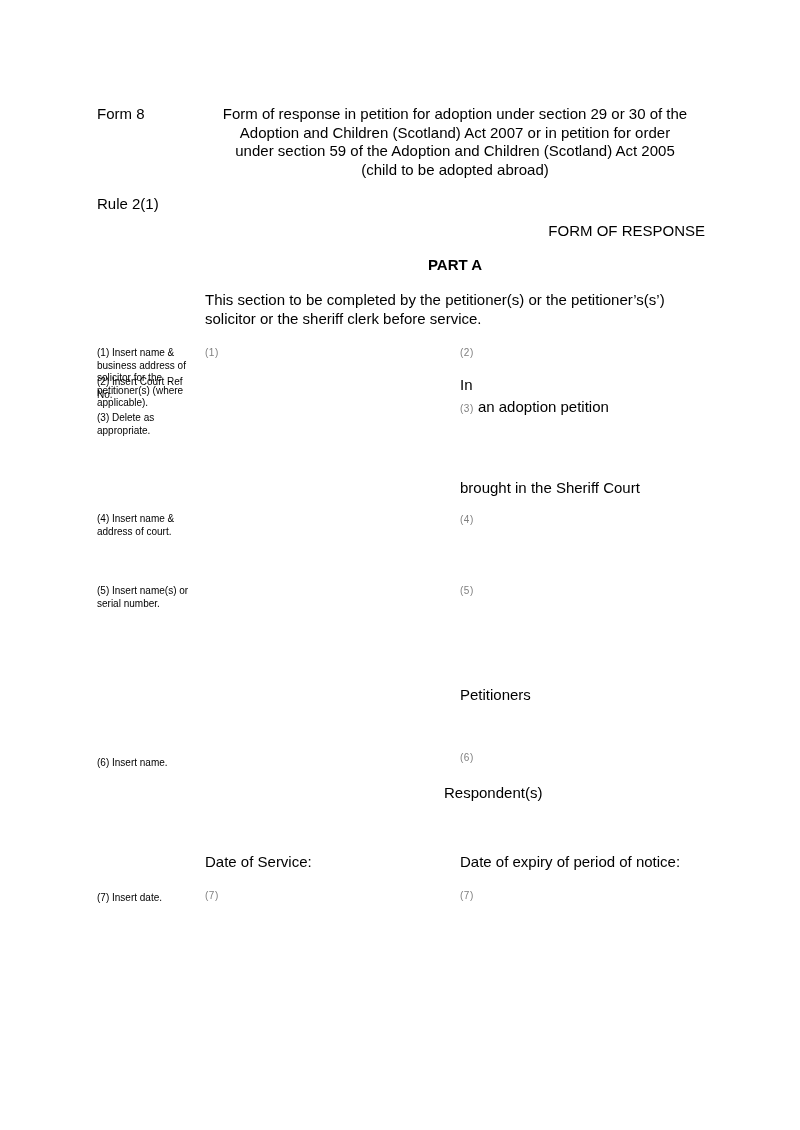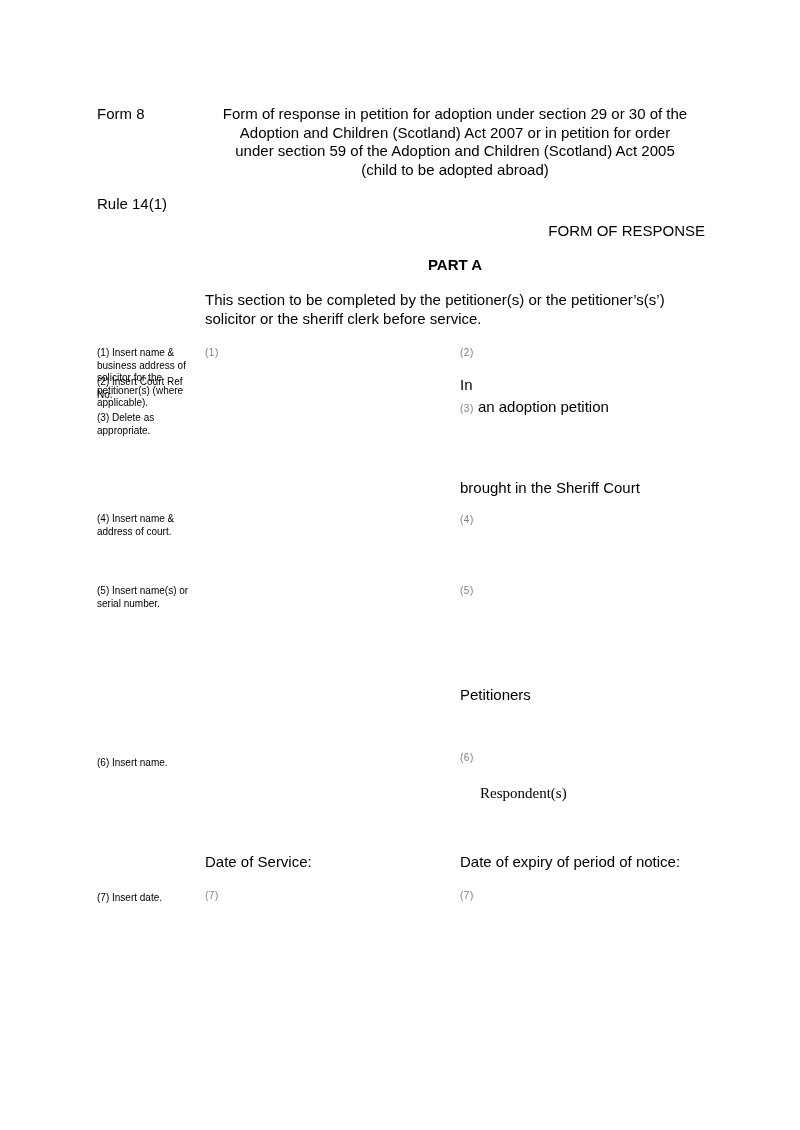--- a/index.html
+++ b/index.html
@@ -45,21 +45,21 @@
 
   <div class="abs body-text" style="left:97px; top:105px;">Form 8</div>
 
   <div class="abs body-text center" style="left:205px; top:105px; width:500px;">
     <div>Form of response in petition for adoption under section 29 or 30 of the</div>
     <div>Adoption and Children (Scotland) Act 2007 or in petition for order</div>
     <div>under section 59 of the Adoption and Children (Scotland) Act 2005</div>
     <div>(child to be adopted abroad)</div>
   </div>
 
-  <div class="abs body-text" style="left:97px; top:195px;">Rule 14(1)</div>
+  <div class="abs body-text" style="left:97px; top:195px;">Rule 2(1)</div>
 
   <div class="abs body-text center" style="left:205px; top:222px; width:500px;text-align:right;">FORM OF RESPONSE</div>
 
   <div class="abs body-text center bold" style="left:205px; top:256px; width:500px;">PART A</div>
 
   <div class="abs body-text" style="left:205px; top:291px; width:512px;">This section to be completed by the petitioner(s) or the petitioner’s(s’) solicitor or the sheriff clerk before service.</div>
 
   <div class="abs margin-note" style="left:97px; top:303px;margin-top:44px;">(1) Insert name &amp; business address of solicitor for the petitioner(s) (where applicable).</div>
 
   <div class="abs margin-note" style="left:97px; top:376px;">(2) Insert Court Ref No.</div>
@@ -89,21 +89,21 @@
   <div class="abs body-text" style="left:460px; top:479px;">brought in the Sheriff Court</div>
 
   <div class="abs ref" style="left:460px; top:514px;">(4)</div>
 
   <div class="abs ref" style="left:460px; top:585px;">(5)</div>
 
   <div class="abs body-text" style="left:460px; top:686px;">Petitioners</div>
 
   <div class="abs ref" style="left:460px; top:752px;">(6)</div>
 
-  <div class="abs body-text" style="left:480px; top:784px;font-family:Liberation Serif, serif;">Respondent(s)</div>
+  <div class="abs body-text" style="left:444px; top:784px;">Respondent(s)</div>
 
   <div class="abs body-text" style="left:205px; top:853px;">Date of Service:</div>
 
   <div class="abs body-text" style="left:460px; top:853px;">Date of expiry of period of notice:</div>
 
   <div class="abs ref" style="left:205px; top:890px;">(7)</div>
 
   <div class="abs ref" style="left:460px; top:890px;">(7)</div>
 
 </div>

